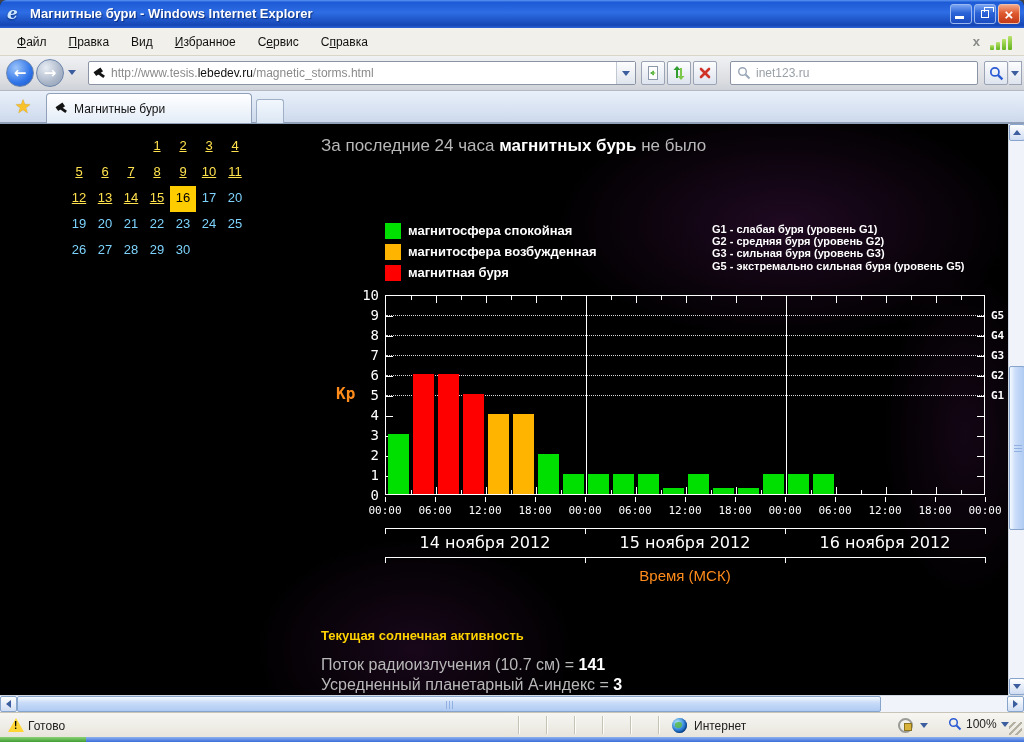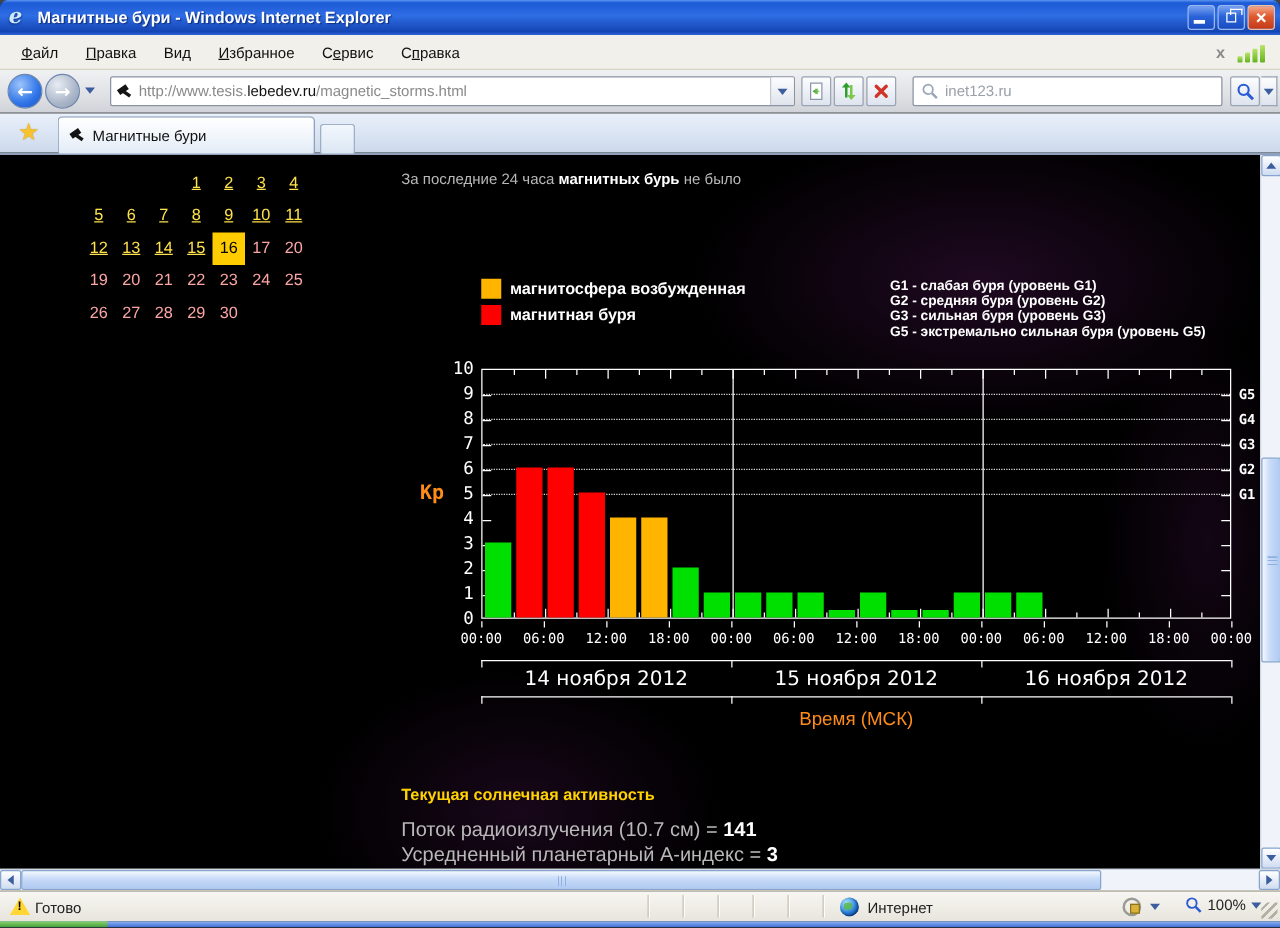--- a/index.html
+++ b/index.html
@@ -73,25 +73,25 @@
   
   .content{position:absolute;left:0;top:124px;width:1024px;height:571px;background:#000;overflow:hidden;}
   .glow{position:absolute;border-radius:50%;pointer-events:none;}
   .g1{left:550px;top:-20px;width:470px;height:240px;background:radial-gradient(ellipse,rgba(120,35,130,.26),transparent 70%);}
   .g2{left:250px;top:410px;width:330px;height:230px;background:radial-gradient(ellipse,rgba(120,35,130,.20),transparent 70%);}
   .g3{left:880px;top:140px;width:170px;height:340px;background:radial-gradient(ellipse,rgba(120,35,130,.16),transparent 70%);}
 
   
   #calendar{position:absolute;left:66px;top:10px;width:182px;}
   .cal-row{display:flex;}
-  .cal-cell{width:26px;height:26px;text-align:center;font-size:13px;line-height:24px;color:#fca5a5;}
+  .cal-cell{width:26px;height:26px;text-align:center;font-size:13px;line-height:24px;color:#7dd3fc;}
   .cal-link{color:#ffe24d;text-decoration:underline;cursor:pointer;}
   .cal-sel{background:#ffcc00;color:#000;text-decoration:none;font-weight:normal;}
 
-  .summary{position:absolute;left:321px;top:12px;font-size:12px;color:#b8b8b8;}
+  .summary{position:absolute;left:321px;top:12px;font-size:17px;color:#b8b8b8;}
   .summary b{color:#fff;}
   .page-heading{position:absolute;left:321px;top:44px;font-size:13.5px;font-weight:bold;color:#ffd200;}
 
   #legend{position:absolute;left:385px;top:96px;}
   .legend-item{display:flex;align-items:center;height:21px;gap:7px;}
   .legend-swatch{width:16px;height:16px;}
   .legend-label{color:#fff;font-weight:bold;font-size:13px;}
 
   #glevels{position:absolute;left:712px;top:99px;}
   .glevel-line{color:#fff;font-weight:bold;font-size:11px;line-height:12.2px;white-space:nowrap;}
@@ -313,20 +313,24 @@
           <div class="cal-cell">29</div>
           <div class="cal-cell">30</div>
           <div class="cal-cell"></div>
           <div class="cal-cell"></div>
         </div>
       </div>
 
     <div class="summary"><span>За последние 24 часа </span><b>магнитных бурь</b><span> не было</span></div>
 
     <div id="legend">
+        <div class="legend-item">
+          <div class="legend-swatch" style="background: rgb(0, 224, 0);"></div>
+          <div class="legend-label">магнитосфера спокойная</div>
+        </div>
         <div class="legend-item">
           <div class="legend-swatch" style="background: rgb(255, 180, 0);"></div>
           <div class="legend-label">магнитосфера возбужденная</div>
         </div>
         <div class="legend-item">
           <div class="legend-swatch" style="background: rgb(255, 0, 0);"></div>
           <div class="legend-label">магнитная буря</div>
         </div>
       </div>
     <div id="glevels">

